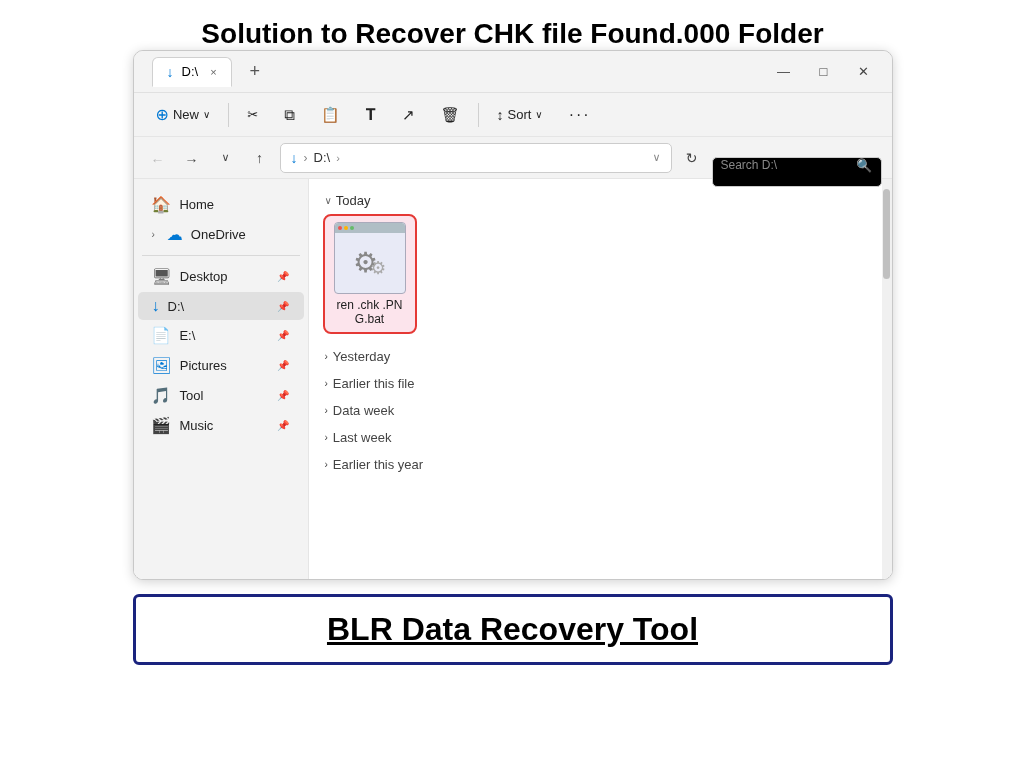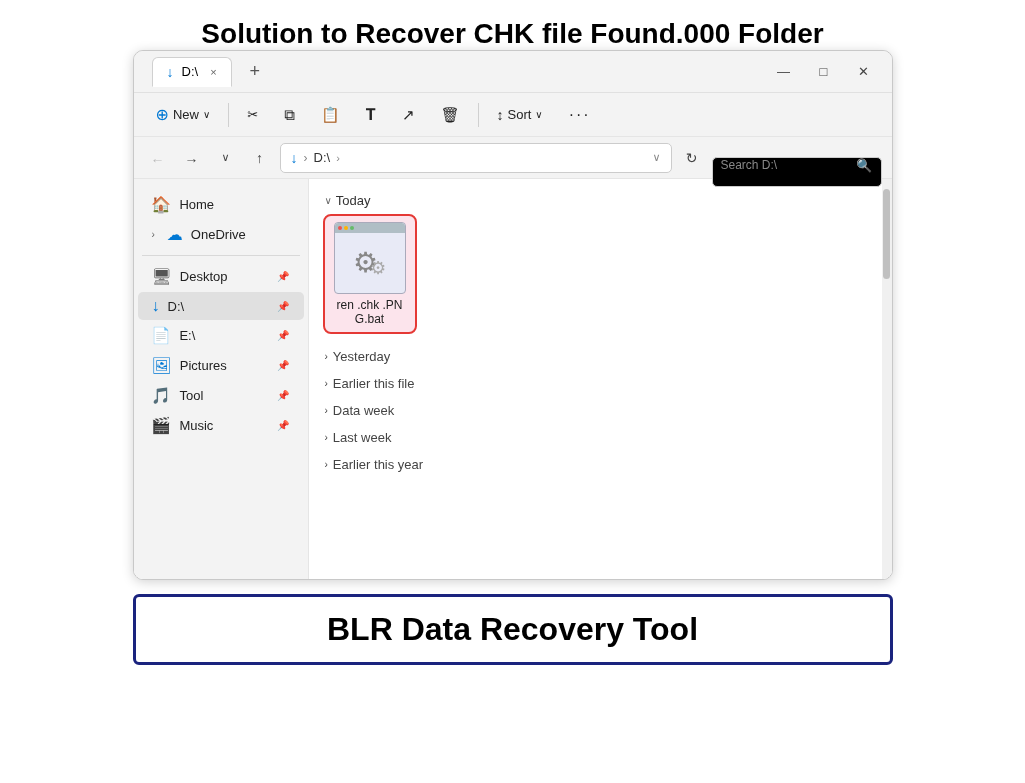--- a/index.html
+++ b/index.html
@@ -306,20 +306,21 @@
     
     .bottom-banner {
       width: 760px;
       border: 3px solid #1a237e;
       border-radius: 6px;
       margin-top: 14px;
       display: flex;
       align-items: center;
       justify-content: center;
       padding: 14px 20px;
+      text-decoration: underline;
     }
     .bottom-banner-text {
       font-size: 32px;
       font-weight: 900;
       color: #000;
     }
   </style>
 </head>
 <body>
 

